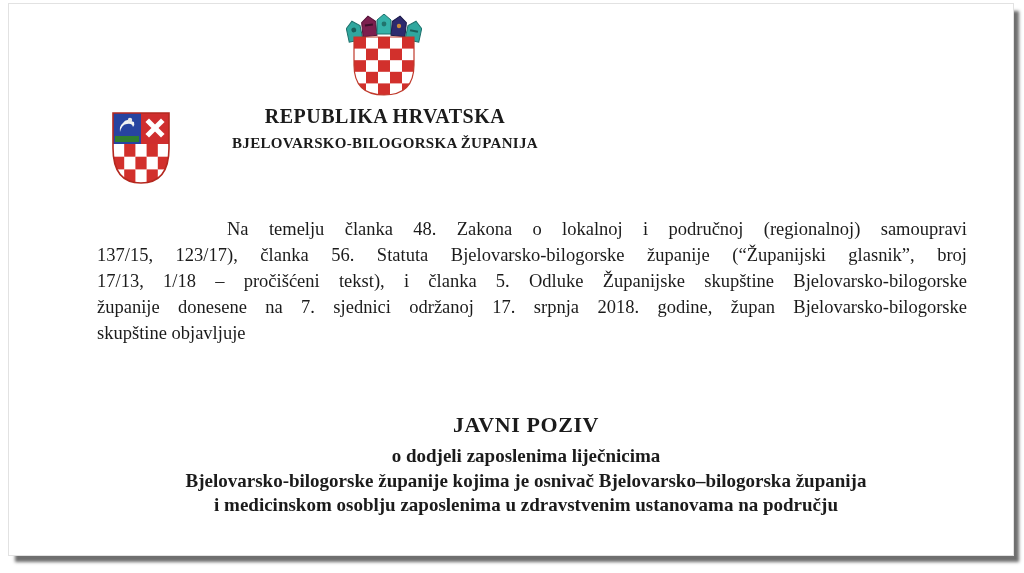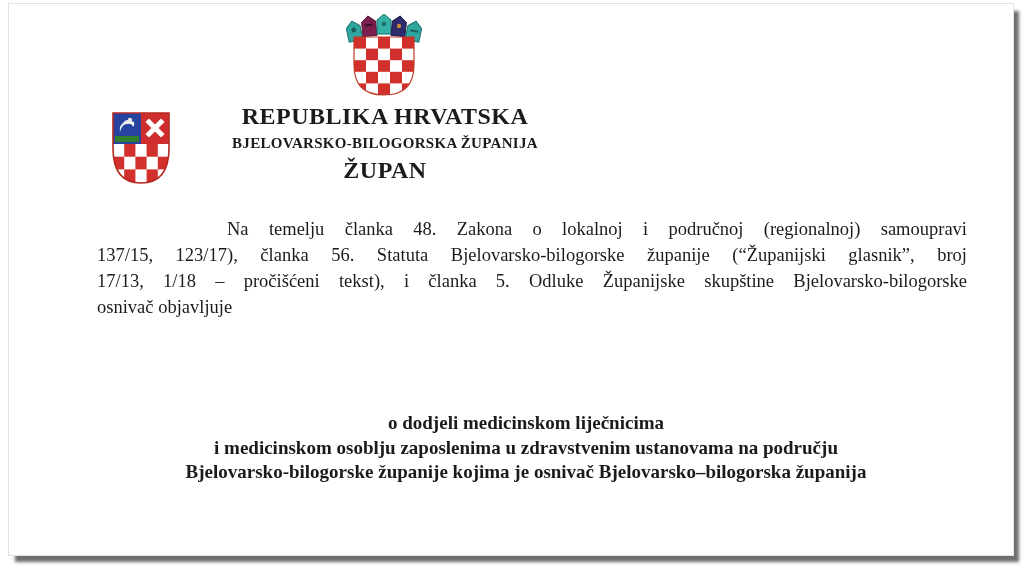--- a/index.html
+++ b/index.html
@@ -40,21 +40,21 @@
   .header-text {
     position: absolute;
     left: 0;
     top: 99px;
     width: 752px;
     text-align: center;
     font-weight: bold;
     line-height: 27px;
     white-space: nowrap;
   }
-  .header-line1, .header-line3 { font-size: 24px; letter-spacing: 0.5px; text-align: center; }
+  .header-line1, .header-line3 { font-size: 20px; letter-spacing: 0.5px; text-align: center; }
   .header-line2 { font-size: 15px; letter-spacing: 0.3px; }
   
   .preamble {
     position: absolute;
     left: 76px;
     top: 212px;
     width: 882px;
     font-size: 18.5px;
     line-height: 26px;
   }
@@ -170,29 +170,30 @@
         <rect x="12.2" y="57.4" width="11.2" height="12.7"></rect>
           <rect x="34.6" y="57.4" width="11.2" height="12.7"></rect>
       </g>
     </g>
     <path d="M1,1 H57 V36 Q57,71 29,71 Q1,71 1,36 Z" fill="none" stroke="#b4281f" stroke-width="1.6"></path>
   </svg>
 
   <div class="header-text">
     <div class="header-line1">REPUBLIKA HRVATSKA</div>
     <div class="header-line2">BJELOVARSKO-BILOGORSKA ŽUPANIJA</div>
-    <div class="header-line3">ŽUPAN</div>
   </div>
 
   <div class="preamble">
     <div class="para-line first">Na temelju članka 48. Zakona o lokalnoj i područnoj (regionalnoj) samoupravi</div>
     <div class="para-line">137/15, 123/17), članka 56. Statuta Bjelovarsko-bilogorske županije (“Županijski glasnik”, broj</div>
     <div class="para-line">17/13, 1/18 – pročišćeni tekst), i članka 5. Odluke Županijske skupštine Bjelovarsko-bilogorske</div>
-    <div class="para-line last">osnivač objavljuje</div>
+    <div class="para-line">županije donesene na 7. sjednici održanoj 17. srpnja 2018. godine, župan Bjelovarsko-bilogorske</div>
+    <div class="para-line last">skupštine objavljuje</div>
   </div>
 
   <div class="notice">
-    <div class="notice-subtitle">o dodjeli medicinskom liječnicima</div>
+    <div class="notice-title">JAVNI POZIV</div>
+    <div class="notice-subtitle">o dodjeli zaposlenima liječnicima</div>
+    <div class="notice-subtitle">Bjelovarsko-bilogorske županije kojima je osnivač Bjelovarsko–bilogorska županija</div>
     <div class="notice-subtitle">i medicinskom osoblju zaposlenima u zdravstvenim ustanovama na području</div>
-    <div class="notice-subtitle">Bjelovarsko-bilogorske županije kojima je osnivač Bjelovarsko–bilogorska županija</div>
   </div>
 
 </div>
 
 </body></html>

